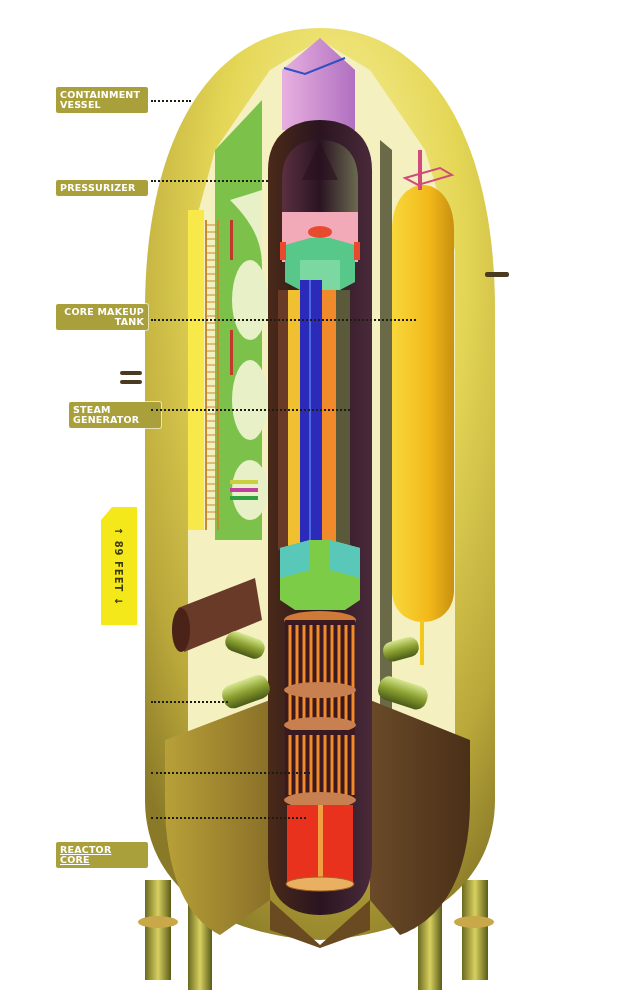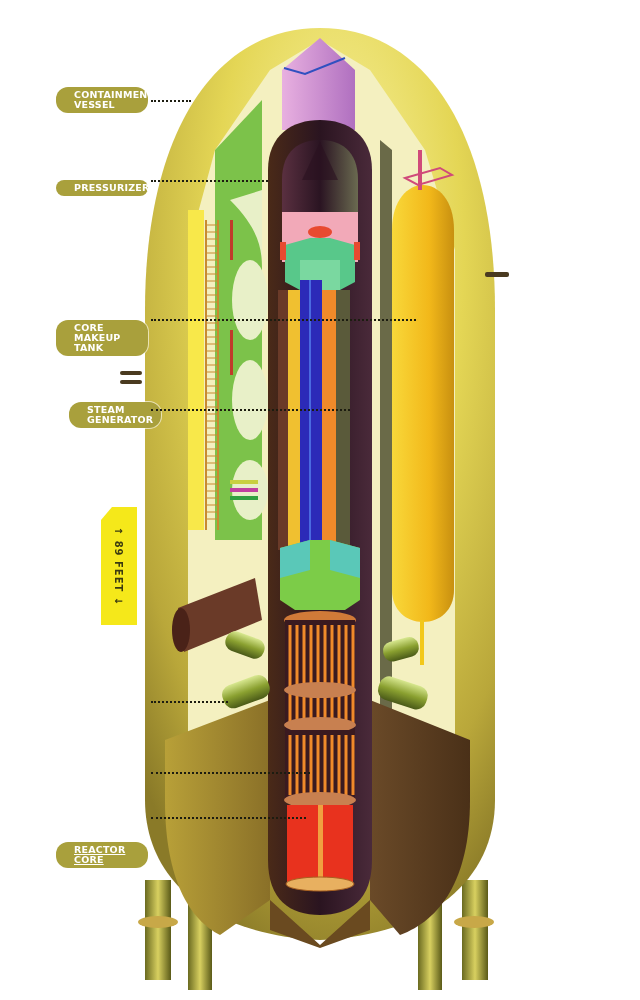--- a/index.html
+++ b/index.html
@@ -4,21 +4,21 @@
   <style>
     html, body { margin: 0; padding: 0; background: #ffffff; }
     body { width: 640px; height: 1000px; position: relative; overflow: hidden; font-family: "Liberation Sans", sans-serif; }
     .stage { position: absolute; left: 0; top: 0; width: 640px; height: 1000px; }
     svg.art { position: absolute; left: 0; top: 0; }
     .label {
       position: absolute; left: 56px;
       background: #a9a03c; color: #ffffff;
       font-family: "DejaVu Sans", sans-serif; font-weight: bold;
       font-size: 9.5px; line-height: 10px; letter-spacing: 0.2px;
-      padding: 3px 18px; border-radius: 12px;
+      padding: 3px 4px; border-radius: 2px;
       width: 92px; box-sizing: border-box; text-transform: uppercase;
       box-shadow: 0 0 0 1px rgba(255,255,255,0.6);
     }
     .leader {
       position: absolute; height: 0; border-top: 2px dotted #1c1c10;
     }
     .feet {
       position: absolute; left: 101px; top: 507px; width: 36px; height: 118px;
       display: flex; align-items: center; justify-content: center;
     }
@@ -205,21 +205,21 @@
     <div>CONTAINMENT</div>
     <div>VESSEL</div>
   </div>
   <div class="leader" style="left:151px; top:100px; width:40px;"></div>
 
   <div class="label" style="top:180px;">
     <div>PRESSURIZER</div>
   </div>
   <div class="leader" style="left:151px; top:180px; width:117px;"></div>
 
-  <div class="label" style="top:320px;">
+  <div class="label" style="top:304px;text-align:right;">
     <div>CORE MAKEUP TANK</div>
   </div>
   <div class="leader" style="left:151px; top:319px; width:265px;"></div>
 
   <div class="label" style="top:402px;margin-left:13px;">
     <div>STEAM GENERATOR</div>
   </div>
   <div class="leader" style="left:151px; top:409px; width:199px;"></div>
 
   <div class="leader" style="left:151px; top:701px; width:77px;"></div>

